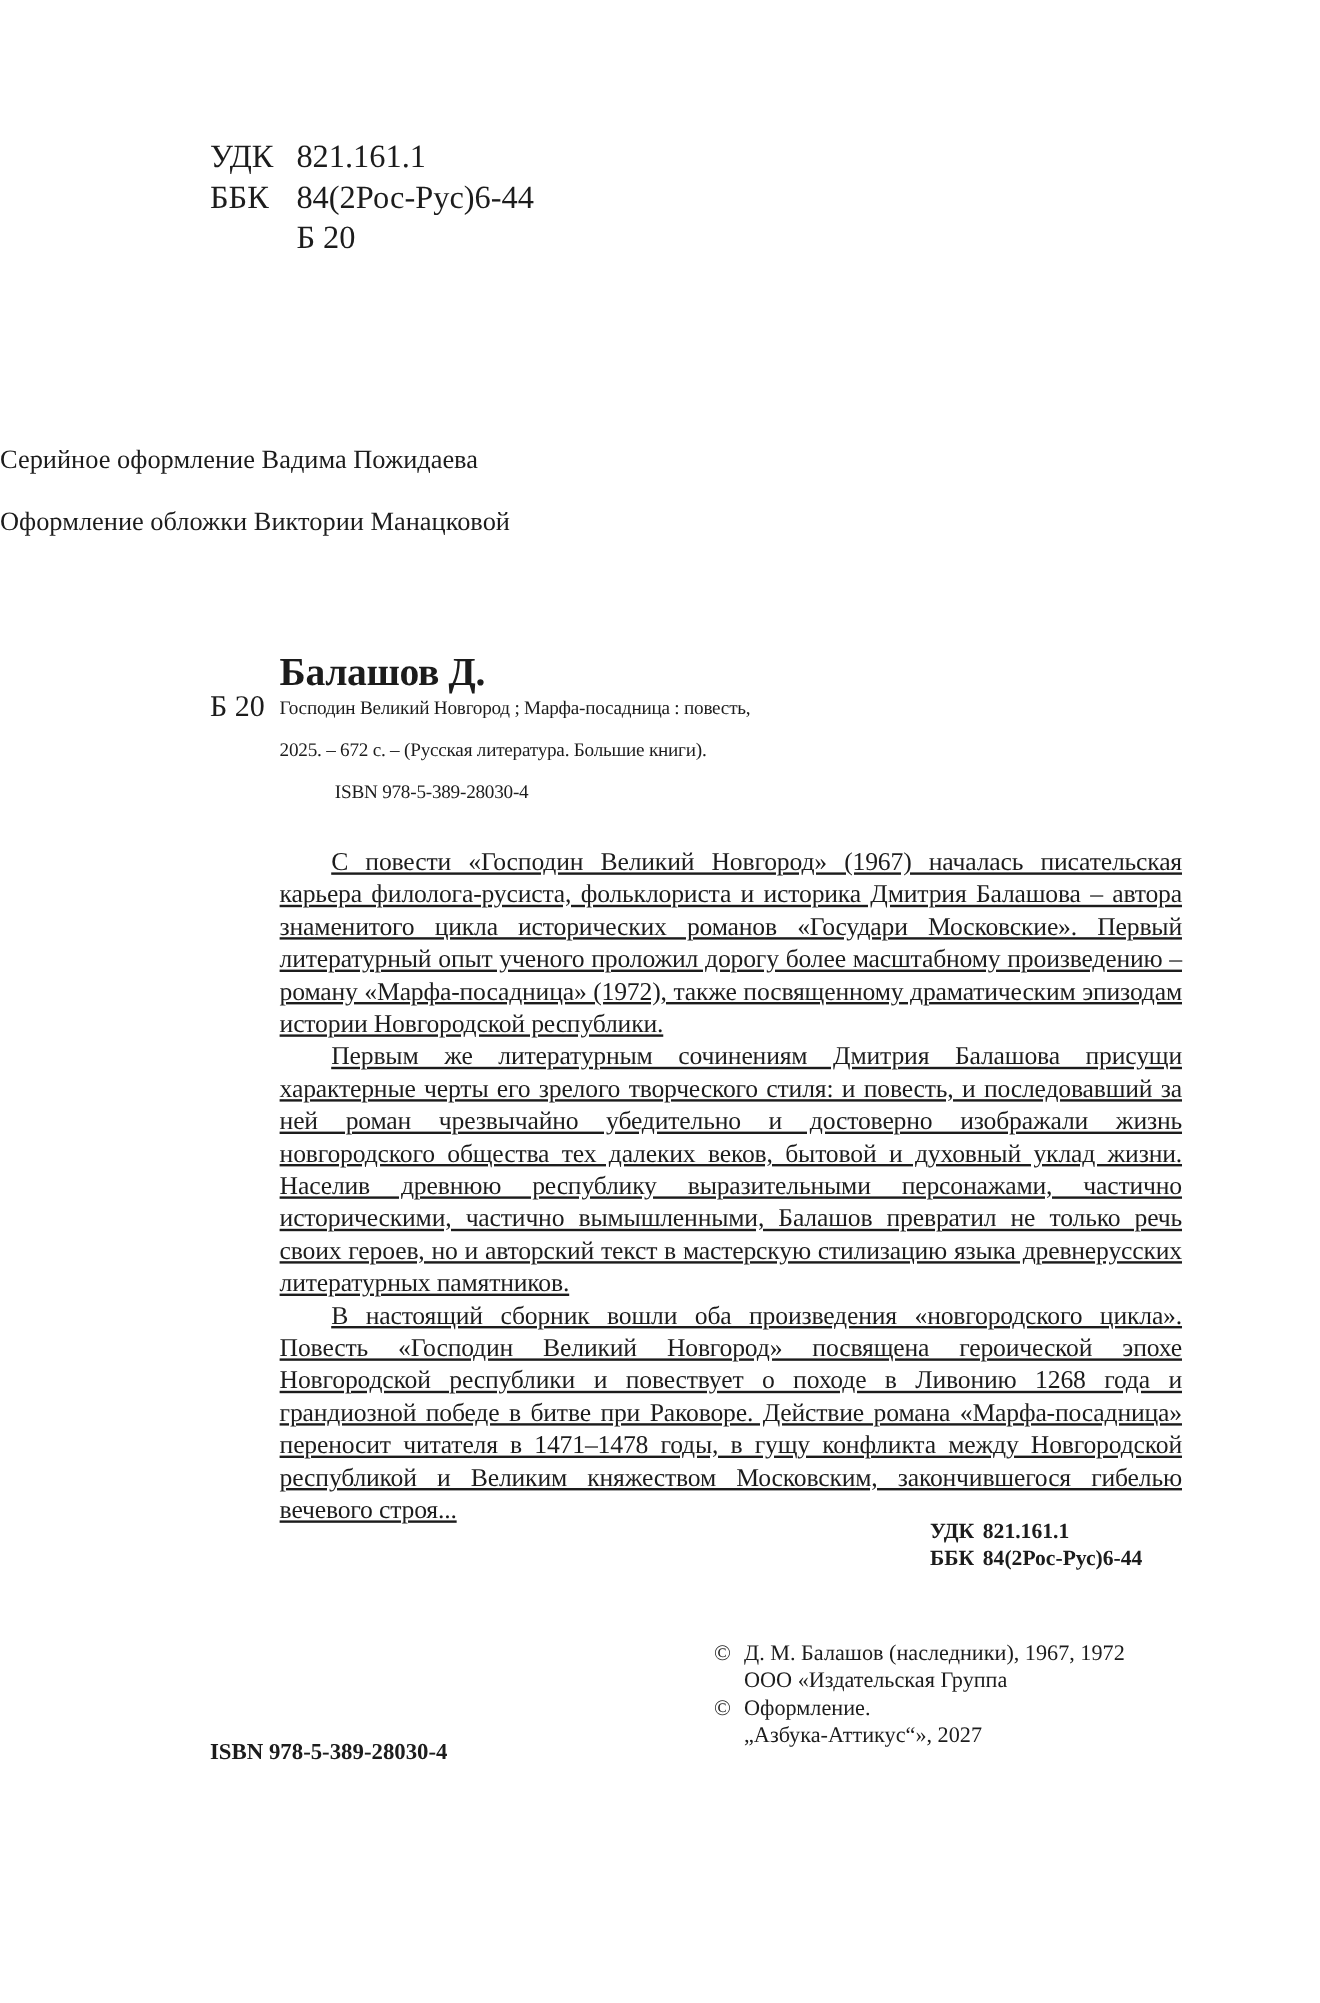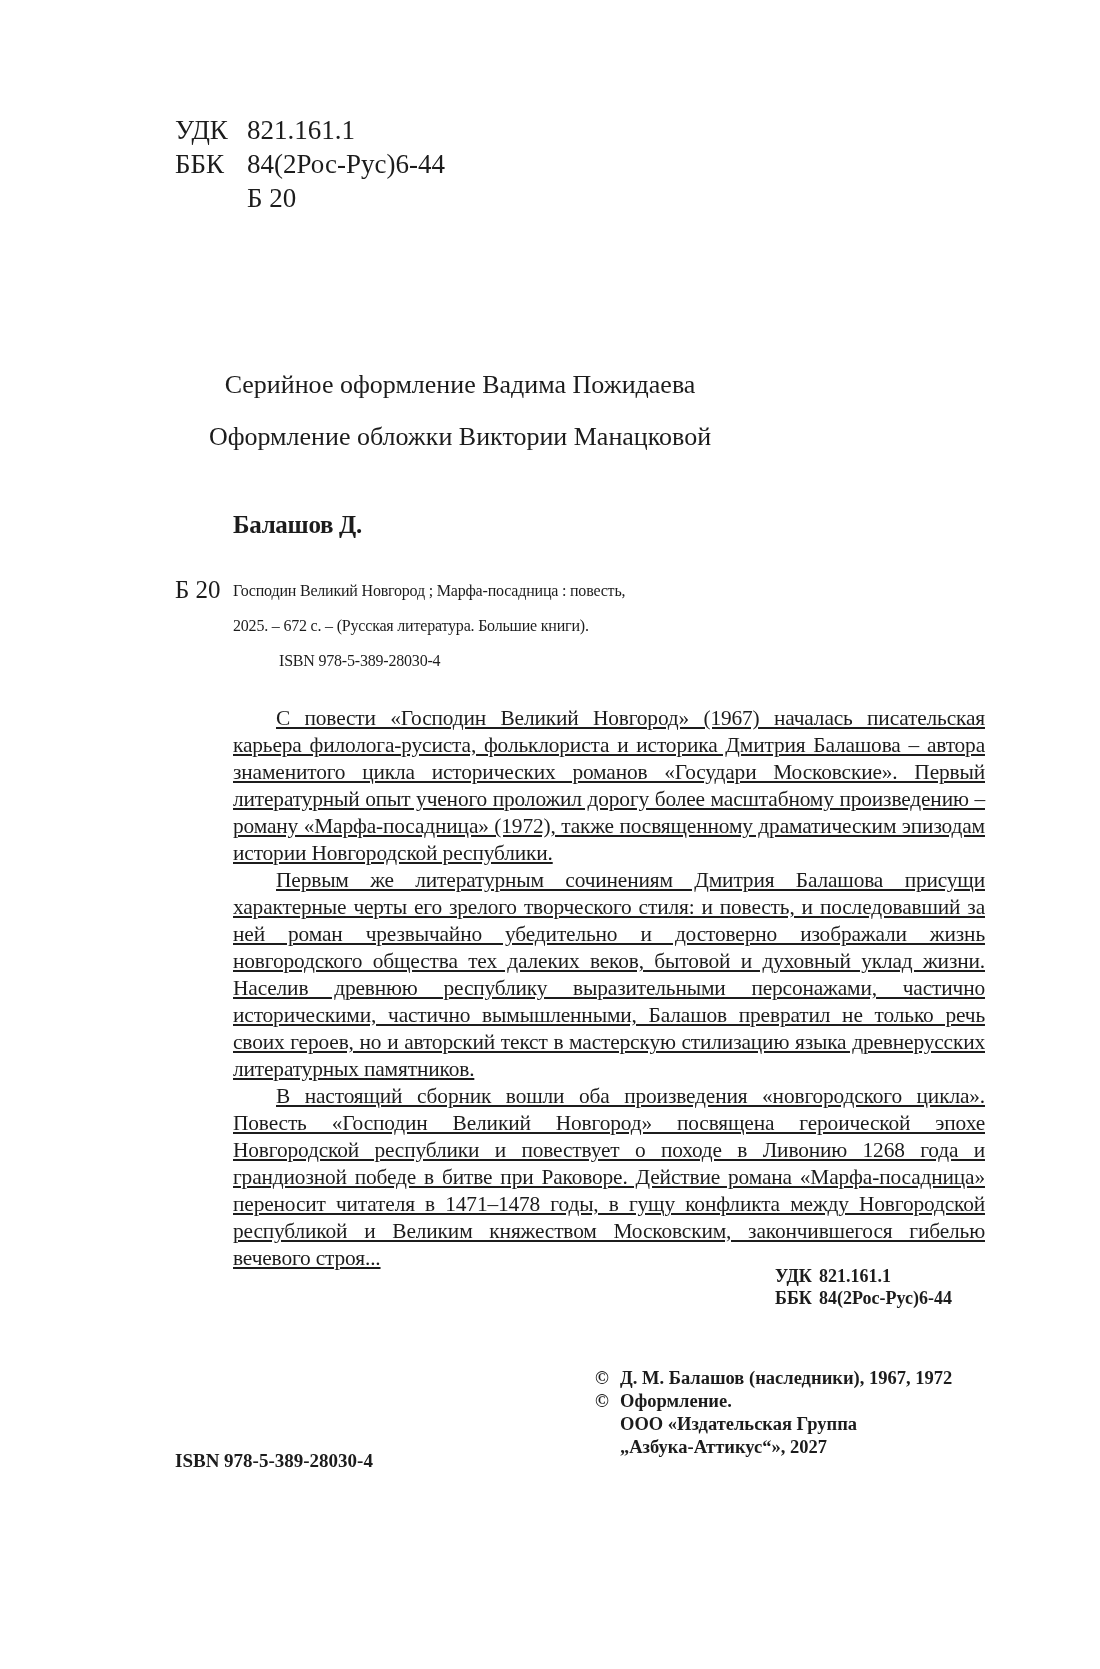--- a/index.html
+++ b/index.html
@@ -7,37 +7,37 @@
       width: 1100px; height: 1669px; position: relative; overflow: hidden;
       font-family: "Liberation Serif", "DejaVu Serif", serif;
       color: #1c1c1c;
     }
     .abs { position: absolute; }
     .top-class { left: 175px; top: 113px; font-size: 27px; line-height: 34px; }
     .top-class .row { white-space: pre; }
     .top-class .lbl { display: inline-block; width: 72px; }
     .top-class .b20 { padding-left: 72px; }
 
-    .credits { left: 0; width: 920px; text-align: center; font-size: 26px; }
+    .credits { left: 0; width: 920px; font-size: 22px; }
     .credit1 { top: 370px; }
     .credit2 { top: 422px; }
 
-    .author { left: 233px; top: 511px; font-size: 25px; font-weight: bold; letter-spacing: -0.3px; }
+    .author { left: 233px; top: 543px; font-size: 33px; font-weight: bold; letter-spacing: -0.3px; }
     .card-code { left: 175px; top: 576px; font-size: 25px; }
     .biblio { left: 233px; top: 573px; width: 752px; font-size: 16px; line-height: 35px; letter-spacing: -0.2px; }
     .biblio .isbn { padding-left: 46px; }
 
     .annot { left: 233px; top: 705px; width: 752px; font-size: 21.4px; line-height: 27px; letter-spacing: -0.15px; text-decoration: underline; }
     .annot p { margin: 0; text-indent: 43px; text-align: justify; }
     .annot p.first { text-indent: 43px; }
 
     .bottom-class { left: 775px; top: 1265px; font-size: 18px; font-weight: bold; line-height: 22px; }
     .bottom-class .lbl { display: inline-block; width: 44px; }
 
-    .copyright { left: 595px; top: 1367px; font-size: 18.5px; line-height: 23px; font-weight: bold; }
+    .copyright { left: 595px; top: 1367px; font-size: 18.5px; line-height: 23px; }
     .copyright .line { white-space: nowrap; }
     .copyright .sym { display: inline-block; width: 25px; }
     .copyright .ind { padding-left: 25px; }
     .copyright sup { font-size: 11px; }
 
     .bottom-isbn { left: 175px; top: 1450px; font-size: 19px; font-weight: bold; }
   </style>
 </head>
 <body>
 
@@ -64,18 +64,18 @@
   <p>В настоящий сборник вошли оба произведения «новгородского цикла». Повесть «Господин Великий Новгород» посвящена героической эпохе Новгородской республики и повествует о походе в Ливонию 1268 года и грандиозной победе в битве при Раковоре. Действие романа «Марфа-посадница» переносит читателя в 1471–1478 годы, в гущу конфликта между Новгородской республикой и Великим княжеством Московским, закончившегося гибелью вечевого строя...</p>
 </div>
 
 <div class="abs bottom-class">
   <div><span class="lbl">УДК</span><span>821.161.1</span></div>
   <div><span class="lbl">ББК</span><span>84(2Рос-Рус)6-44</span></div>
 </div>
 
 <div class="abs copyright">
   <div class="line"><span class="sym">©</span><span>Д. М. Балашов (наследники), 1967, 1972</span></div>
+  <div class="line ind">ООО «Издательская Группа</div>
   <div class="line"><span class="sym">©</span><span>Оформление.</span></div>
-  <div class="line ind">ООО «Издательская Группа</div>
   <div class="line ind">„Азбука-Аттикус“», 2027</div>
 </div>
 
 <div class="abs bottom-isbn">ISBN 978-5-389-28030-4</div>
 
 </body></html>

